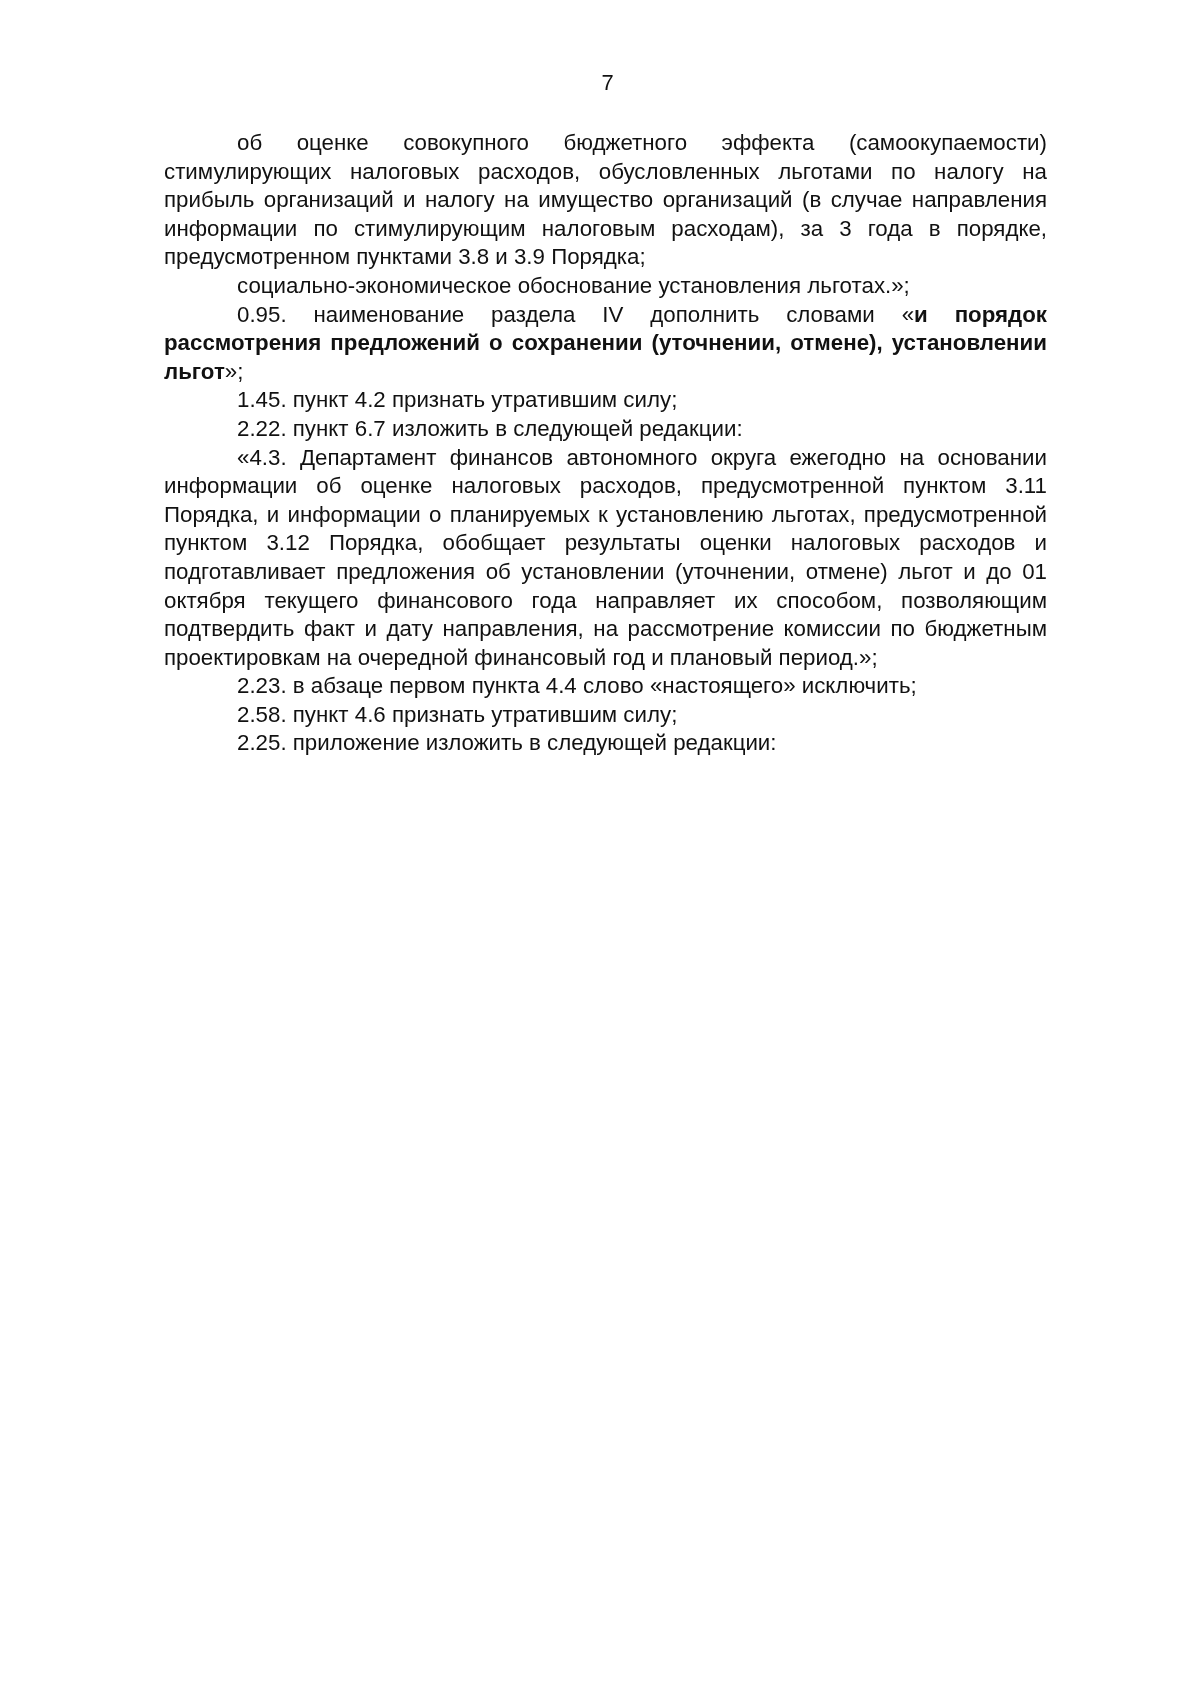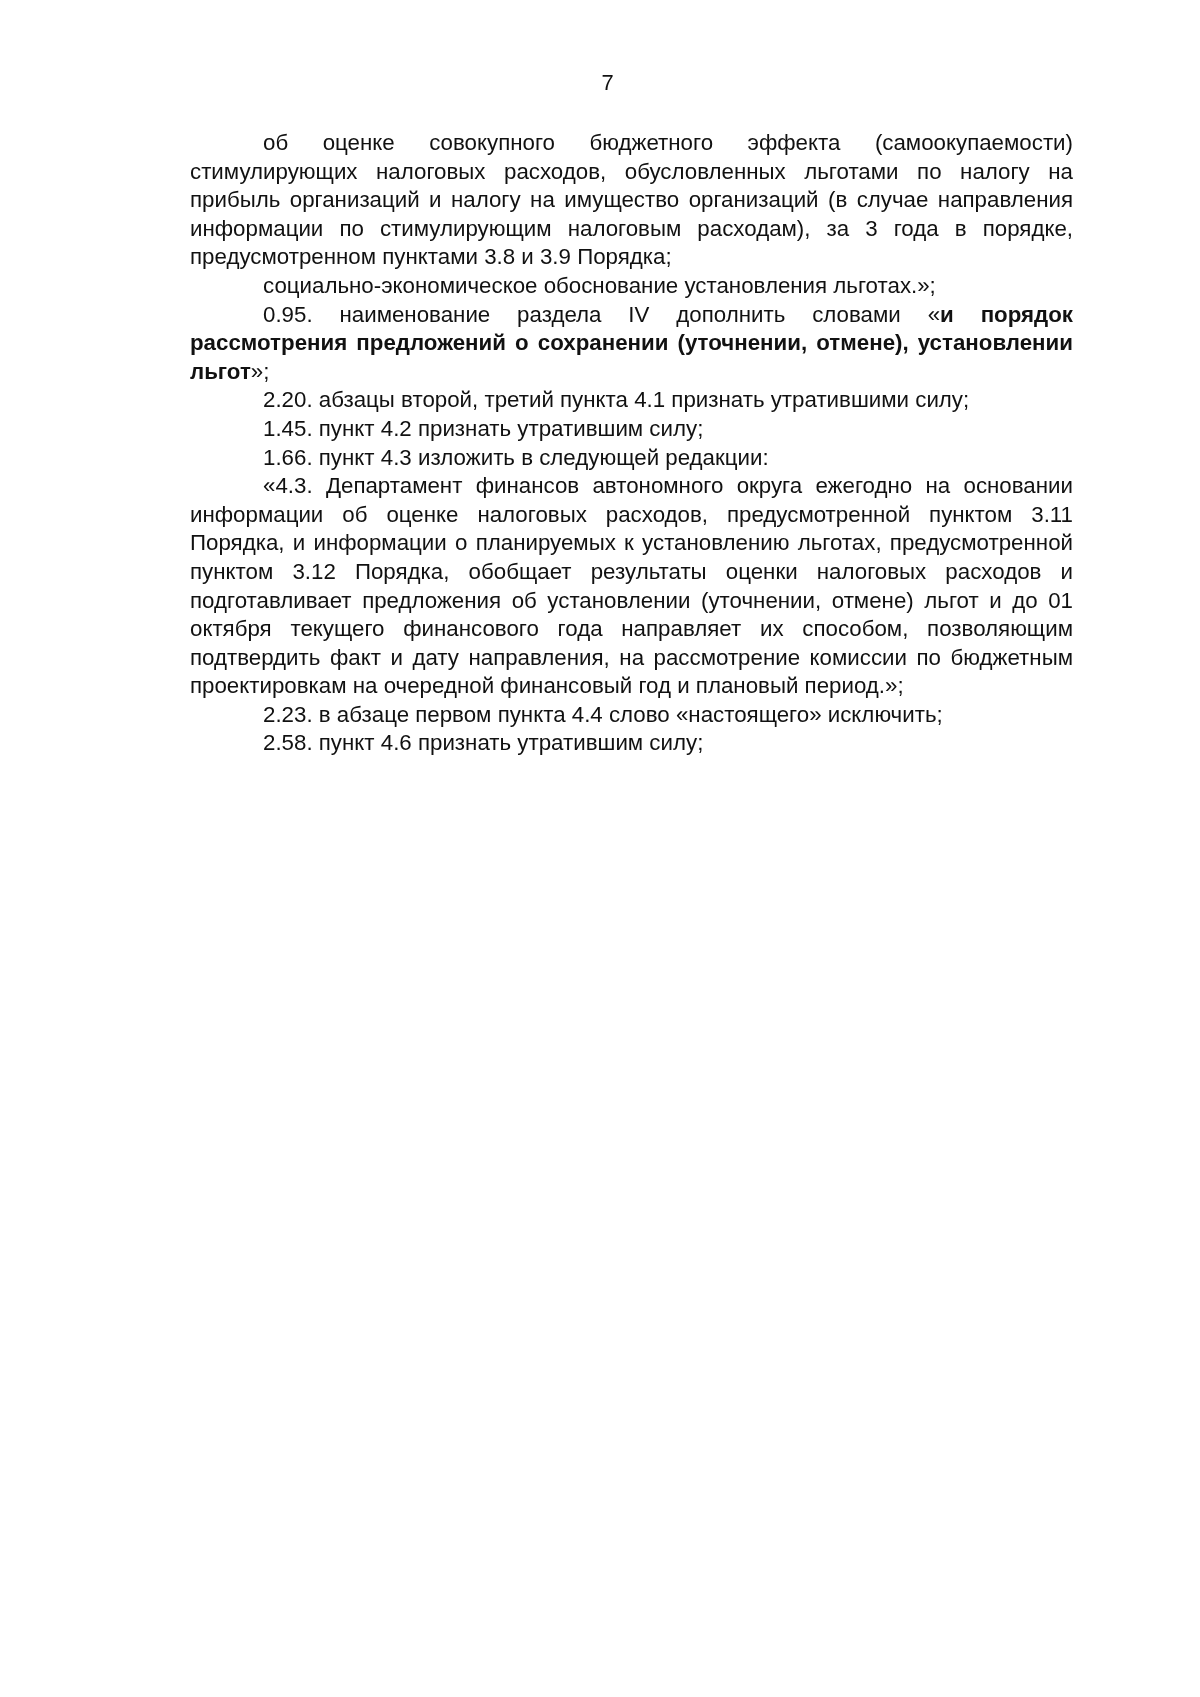--- a/index.html
+++ b/index.html
@@ -1,32 +1,32 @@
 <!DOCTYPE html>
 <html><head>
 <meta charset="utf-8">
 <style>
   html, body { margin: 0; padding: 0; background: #ffffff; }
   body { width: 1200px; height: 1697px; position: relative; overflow: hidden; }
   .page { position: absolute; left: 0; top: 0; width: 1200px; height: 1697px; background: #fff; color: #111; font-family: "Liberation Sans", sans-serif; }
   .page-number { position: absolute; top: 70px; left: 0; width: 1215px; text-align: center; font-size: 22px; line-height: 26px; }
-  .body-text { position: absolute; left: 190px; top: 129px; width: 1148px; font-size: 22.3px; line-height: 28.6px; }
+  .body-text { position: absolute; left: 164px; top: 129px; width: 1148px; font-size: 22.3px; line-height: 28.6px; }
   .p { text-align: justify; text-indent: 73px; margin: 0; }
   b { font-weight: bold; }
 </style>
 </head>
 <body>
 
 <div class="page">
   <div class="page-number">7</div>
 
   <div class="body-text" style="width:883px;">
     <p class="p">об оценке совокупного бюджетного эффекта (самоокупаемости) стимулирующих налоговых расходов, обусловленных льготами по налогу на прибыль организаций и налогу на имущество организаций (в случае направления информации по стимулирующим налоговым расходам), за 3 года в порядке, предусмотренном пунктами 3.8 и 3.9 Порядка;</p>
     <p class="p">социально-экономическое обоснование установления льготах.»;</p>
     <p class="p"><span>0.95. наименование раздела IV дополнить словами «</span><b>и порядок рассмотрения предложений о сохранении (уточнении, отмене), установлении льгот</b><span>»;</span></p>
-    <p class="p">2.20. абзацы второй, третий пункта 4.1 признать утратившими силу;</p>
     <p class="p">1.45. пункт 4.2 признать утратившим силу;</p>
-    <p class="p">1.66. пункт 4.3 изложить в следующей редакции:</p>
+    <p class="p">2.22. пункт 6.7 изложить в следующей редакции:</p>
     <p class="p">«4.3. Департамент финансов автономного округа ежегодно на основании информации об оценке налоговых расходов, предусмотренной пунктом 3.11 Порядка, и информации о планируемых к установлению льготах, предусмотренной пунктом 3.12 Порядка, обобщает результаты оценки налоговых расходов и подготавливает предложения об установлении (уточнении, отмене) льгот и до 01 октября текущего финансового года направляет их способом, позволяющим подтвердить факт и дату направления, на рассмотрение комиссии по бюджетным проектировкам на очередной финансовый год и плановый период.»;</p>
     <p class="p">2.23. в абзаце первом пункта 4.4 слово «настоящего» исключить;</p>
     <p class="p">2.58. пункт 4.6 признать утратившим силу;</p>
+    <p class="p">2.25. приложение изложить в следующей редакции:</p>
   </div>
 </div>
 
 </body></html>

